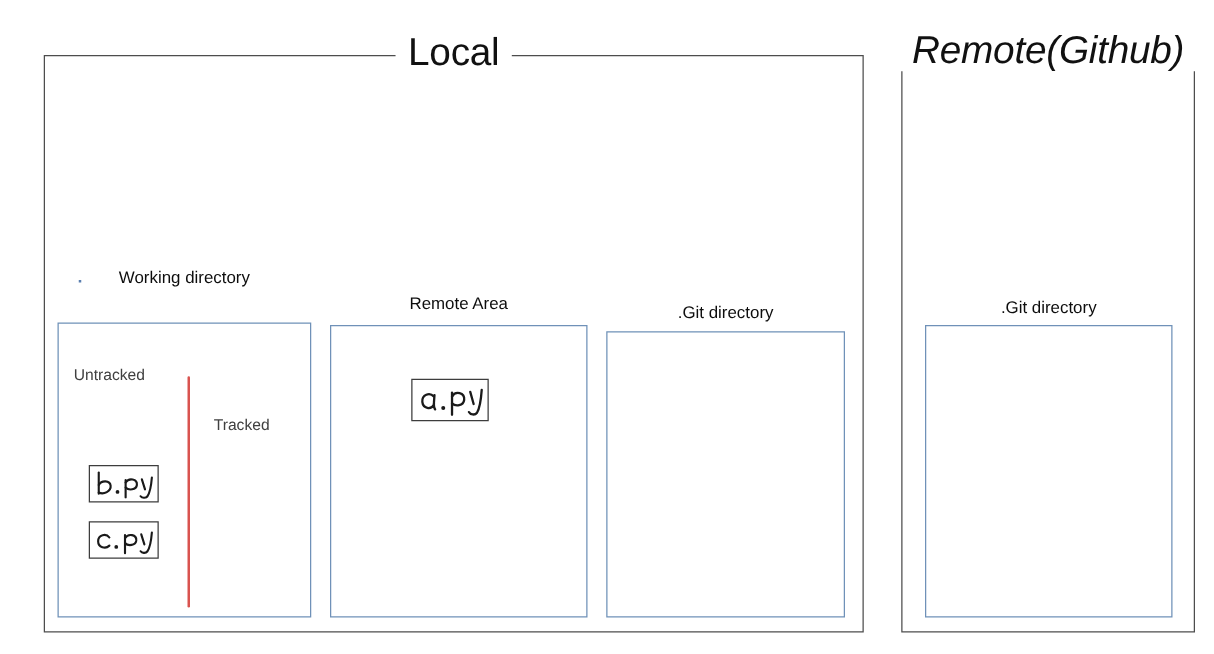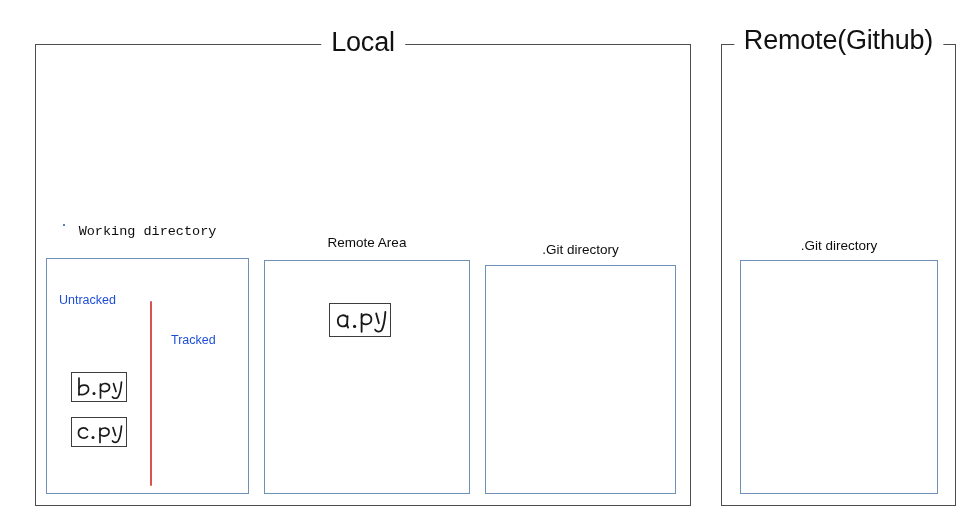--- a/index.html
+++ b/index.html
@@ -21,21 +21,21 @@
     position: absolute;
     box-sizing: border-box;
     border: 1.4px solid #4d4d4d;
     background: transparent;
   }
   .group-title {
     position: absolute;
     top: -20px;
     background: #ffffff;
     padding: 0 10px;
-    font-size: 27px;
+    font-size: 31px;
     line-height: 34px;
     letter-spacing: -0.2px;
     white-space: nowrap;
     color: #111111;
   }
 
   #local-group {
     left: 35px;
     top: 44px;
     width: 656px;
@@ -49,20 +49,21 @@
   #remote-group {
     left: 721px;
     top: 44px;
     width: 235px;
     height: 462px;
   }
   #remote-group .group-title {
     left: 50%;
     transform: translateX(-50%);
     top: -22px;
+    font-style: italic;
   }
 
   
   .area-caption {
     position: absolute;
     font-size: 13.5px;
     line-height: 16px;
     white-space: nowrap;
     text-align: center;
     color: #0d0d0d;
@@ -75,21 +76,21 @@
     border: 1.3px solid #6f91b8;
     background: #ffffff;
   }
 
   
   .col-label {
     position: absolute;
     font-size: 12.5px;
     line-height: 15px;
     white-space: nowrap;
-    color: #1d4ed8;
+    color: #404040;
   }
   .divider-red {
     position: absolute;
     width: 2.4px;
     background: #d9534f;
     border-radius: 1px;
   }
 
   
   .file-chip {
@@ -126,21 +127,21 @@
 </style>
 </head>
 <body>
 
 <div class="group" id="local-group">
   <span class="group-title">Local</span>
 </div>
 
 <div class="artifact-dot" style="left:63px; top:224px;"></div>
 
-<div class="area-caption" style="left:46px; top:224px; width:203px;font-family:Liberation Mono, monospace;">Working directory</div>
+<div class="area-caption" style="left:46px; top:214px; width:203px;">Working directory</div>
 
 <div class="panel" id="working-directory-panel" style="left:46px; top:258px; width:203px; height:236px;">
 
   <div class="col-label" style="left:12px; top:34px;">Untracked</div>
 
   <div class="col-label" style="left:124px; top:34px;margin-top:40px;">Tracked</div>
 
   <div class="divider-red" style="left:103px; top:42px; height:185px;"></div>
 
   <div class="file-chip" style="left:24px; top:113px; width:56px; height:30px;">

